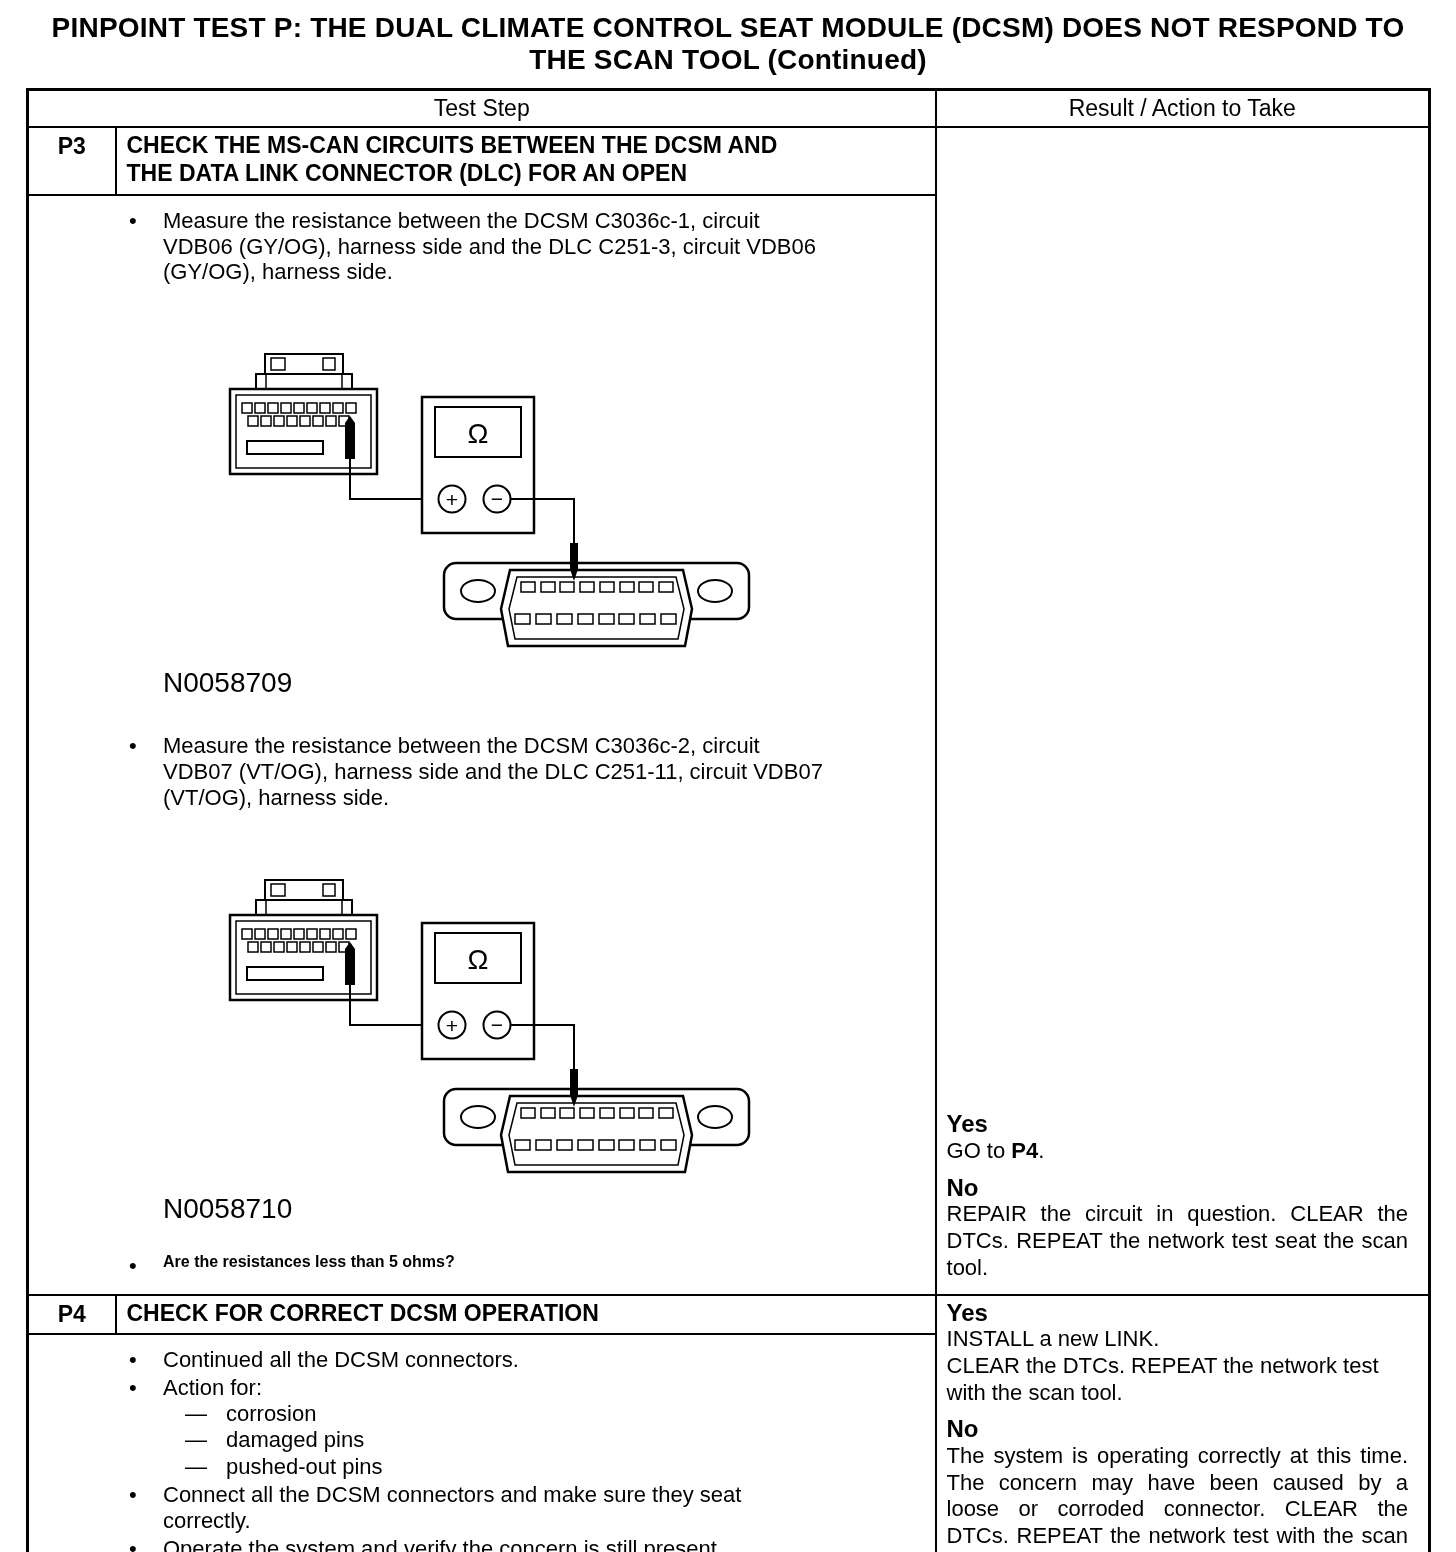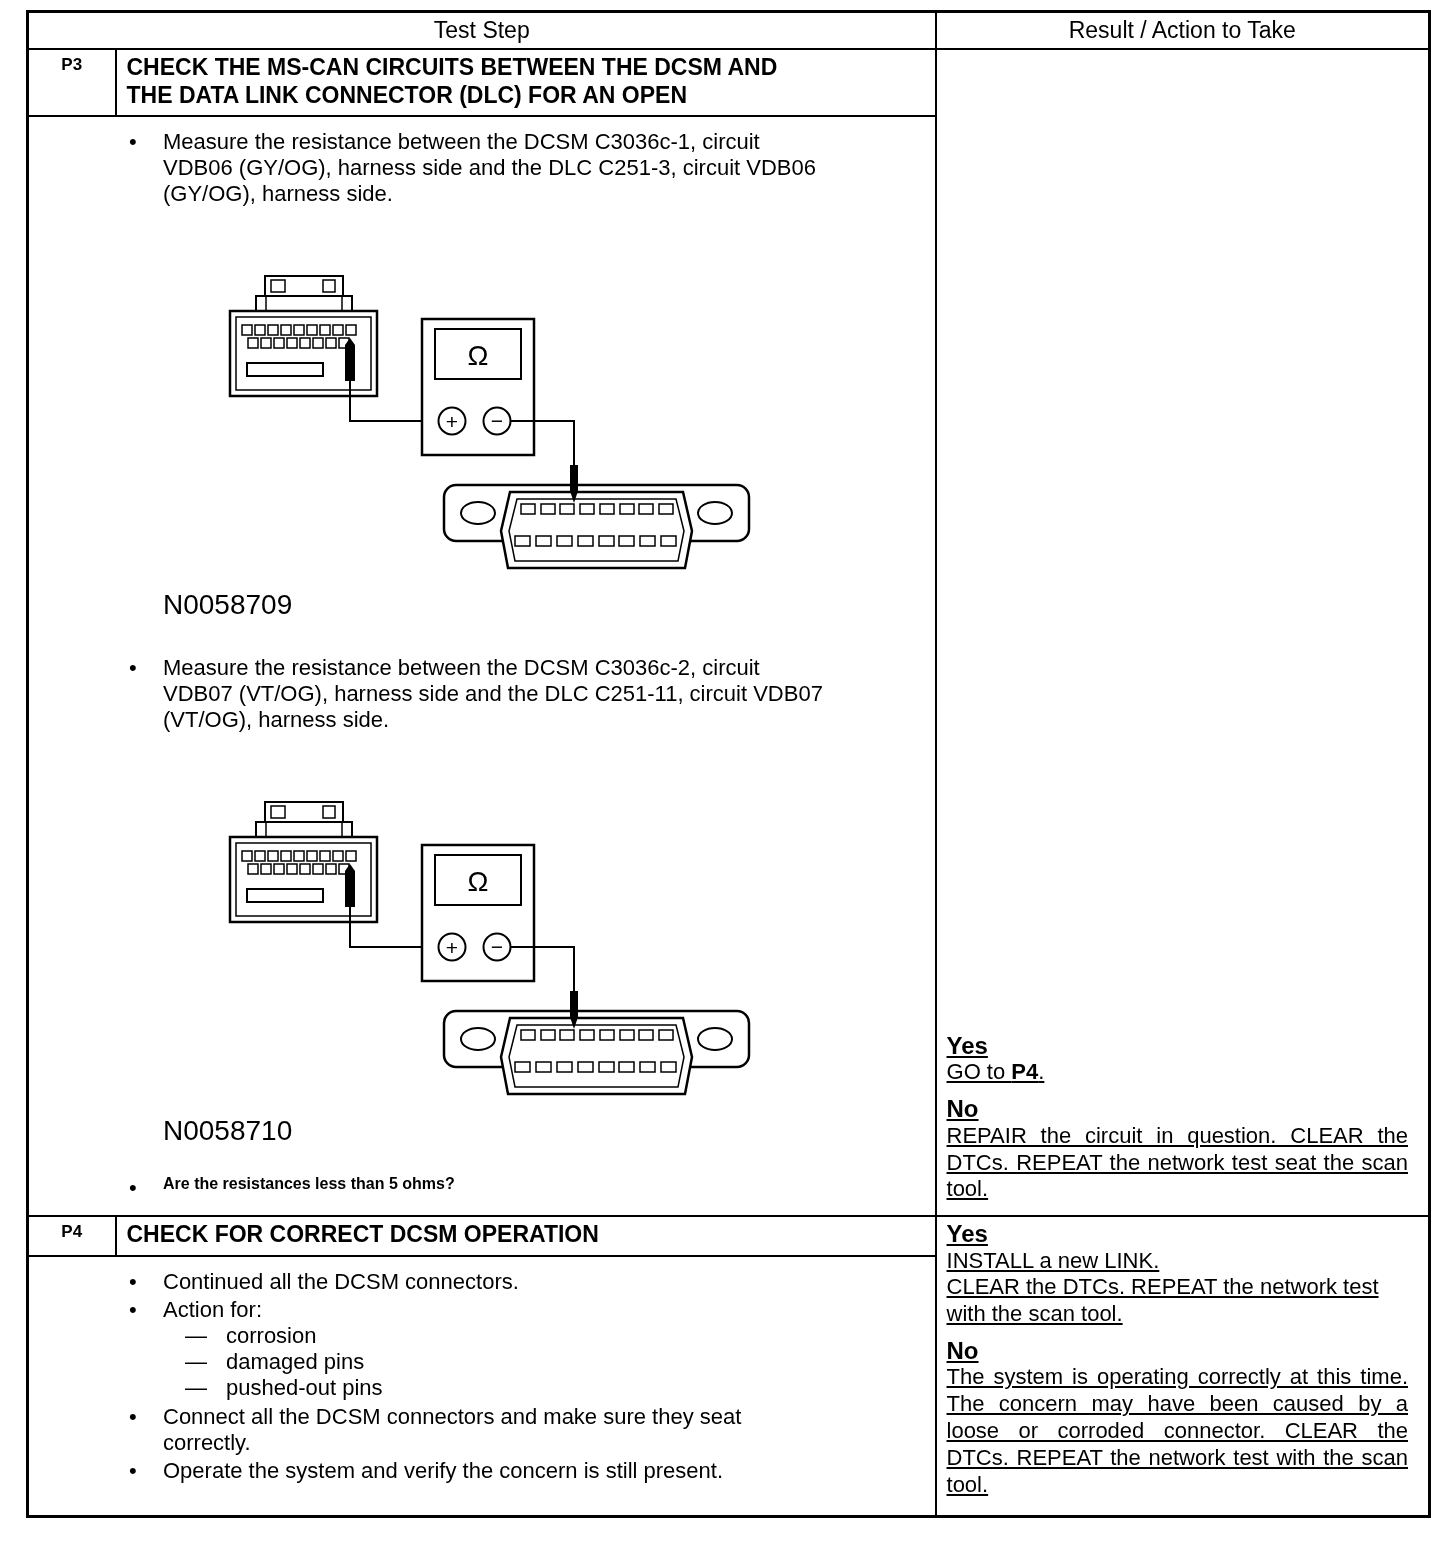--- a/index.html
+++ b/index.html
@@ -16,50 +16,51 @@
   }
   table.pp{
     border-collapse:collapse;width:1402px;table-layout:fixed;
     border:3px solid #000;
   }
   table.pp th, table.pp td{border:2px solid #000;vertical-align:top;box-sizing:border-box;}
   col.c-num{width:88px;}
   col.c-step{width:820px;}
   col.c-result{width:494px;}
   th.colhead{font-size:23px;font-weight:normal;text-align:center;padding:4px 2px;}
-  td.num{font-size:17px;font-weight:bold;text-align:center;padding-top:5px;}
+  td.num{font-size:23px;font-weight:bold;text-align:center;padding-top:5px;}
   td.step-head{font-size:23px;font-weight:bold;padding:4px 8px 6px 10px;line-height:1.2;margin-left:12px;}
   td.step-head .hd{max-width:700px;}
   td.step-body{padding:10px 8px 8px 0;}
   .p3-body-inner{min-height:1078px;}
   .p4-body-inner{min-height:238px;}
   .bullet{display:flex;font-size:22px;line-height:1.18;margin-top:2px;}
   .bullet .bm{flex:0 0 34px;margin-left:100px;text-align:left;}
   .bullet .bt{width:662px;}
   .bullet.q .bt{font-weight:bold;font-size:16px;}
   .dash{display:flex;font-size:22px;line-height:1.2;margin-left:156px;}
   .dash .dm{flex:0 0 41px;}
   figure.diagram{margin:62px 0 0 134px;padding:0;}
   figure.diagram svg{display:block;margin-left:46px;}
   figure.diagram figcaption{font-size:28px;margin-top:14px;}
   .b2{margin-top:34px;}
   .qrow{margin-top:28px;}
-  td.result{font-size:22px;line-height:1.22;padding:4px 20px 12px 10px;text-decoration:underline;}
+  td.result{font-size:22px;line-height:1.22;padding:4px 20px 12px 10px;}
   td.result.bottom{vertical-align:bottom;}
   td.result.top{vertical-align:top;}
   .yn{font-size:24px;font-weight:bold;margin-top:10px;line-height:1.1;}
   .yn.first{margin-top:0;}
   td.result p{margin:0;}
   td.result p.just{text-align:justify;}
 </style>
 </head>
 <body>
 
 <div class="page">
 
+  <div class="title">PINPOINT TEST P: THE DUAL CLIMATE CONTROL SEAT MODULE (DCSM) DOES NOT RESPOND TO THE SCAN TOOL (Continued)</div>
 
   <table class="pp">
     <colgroup>
         <col class="c-num">
         <col class="c-step">
         <col class="c-result">
       </colgroup>
     <thead>
       <tr>
         <th class="colhead" colspan="2">Test Step</th>

